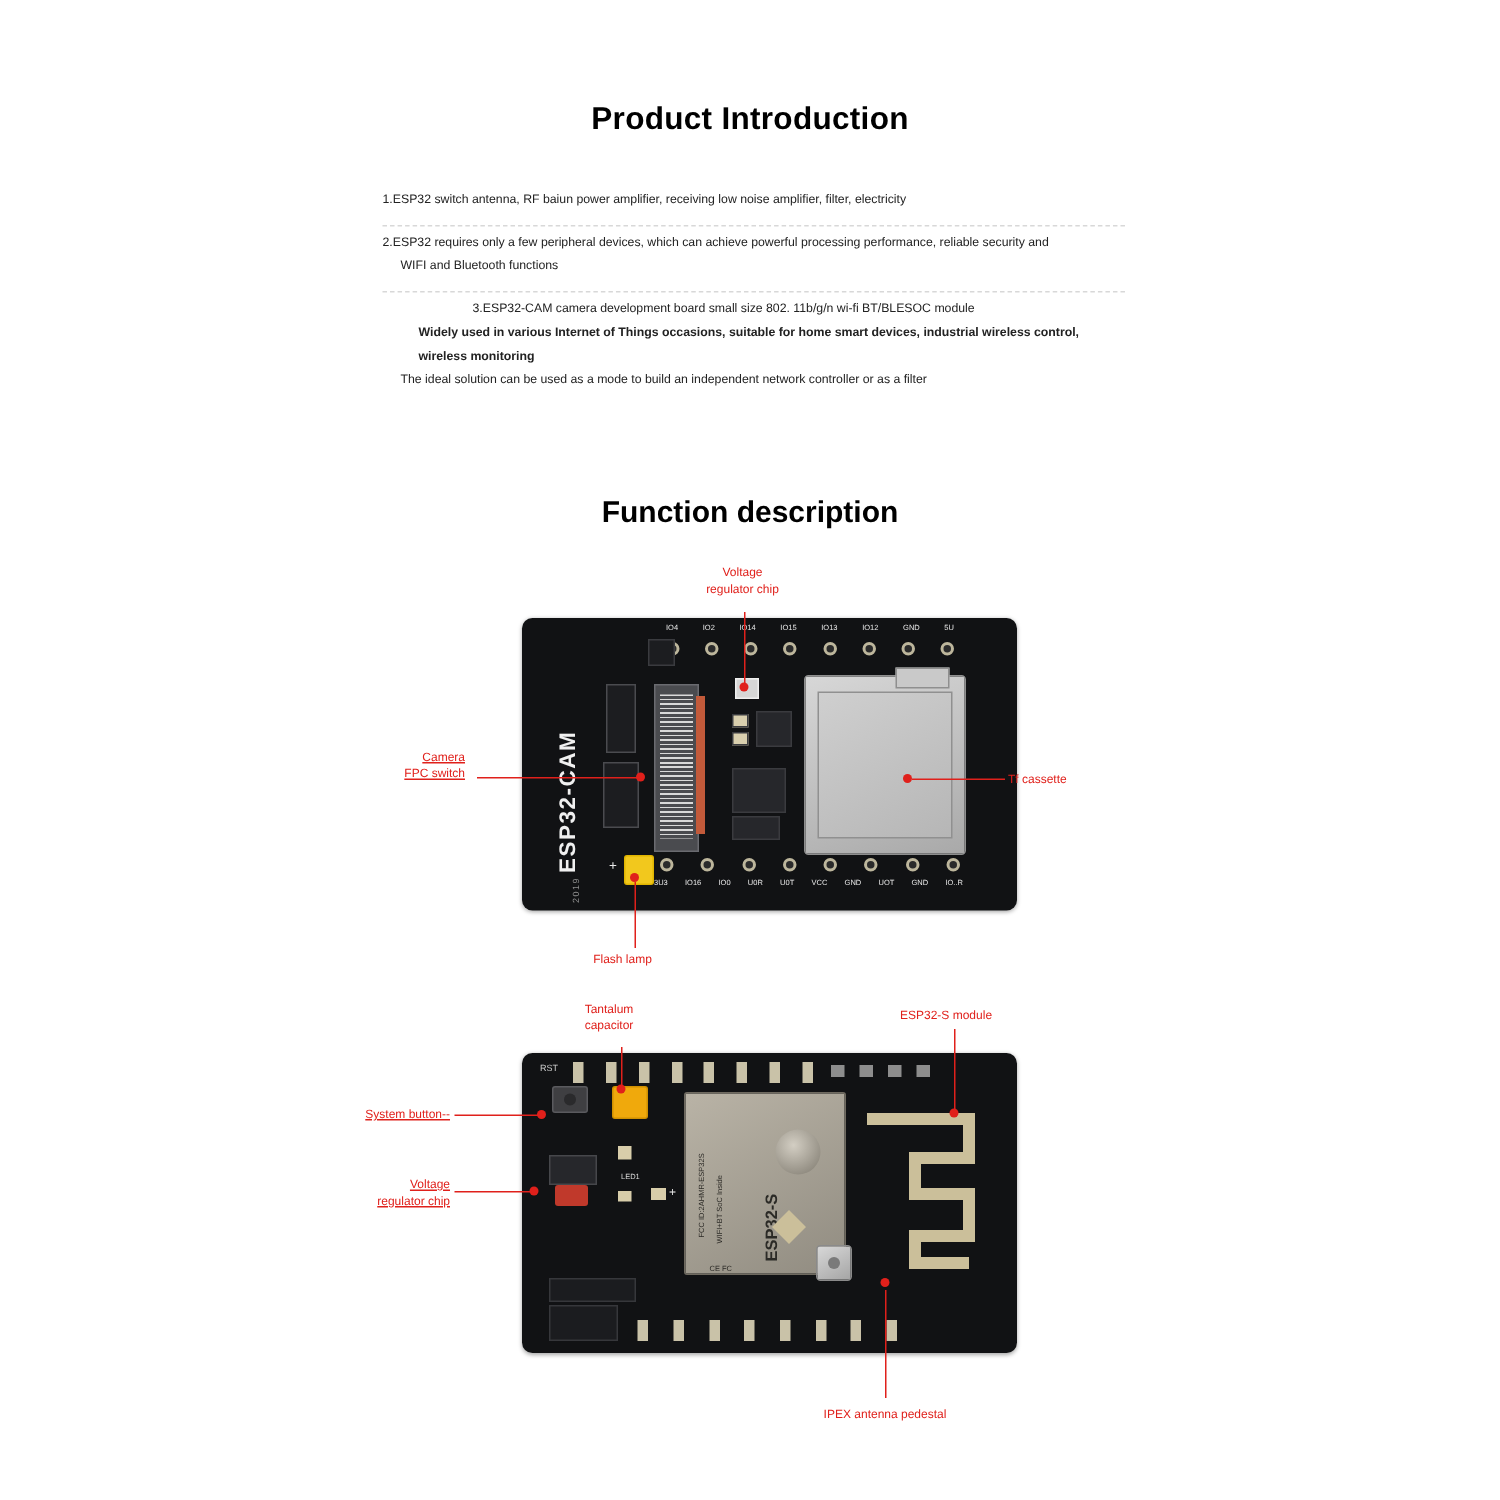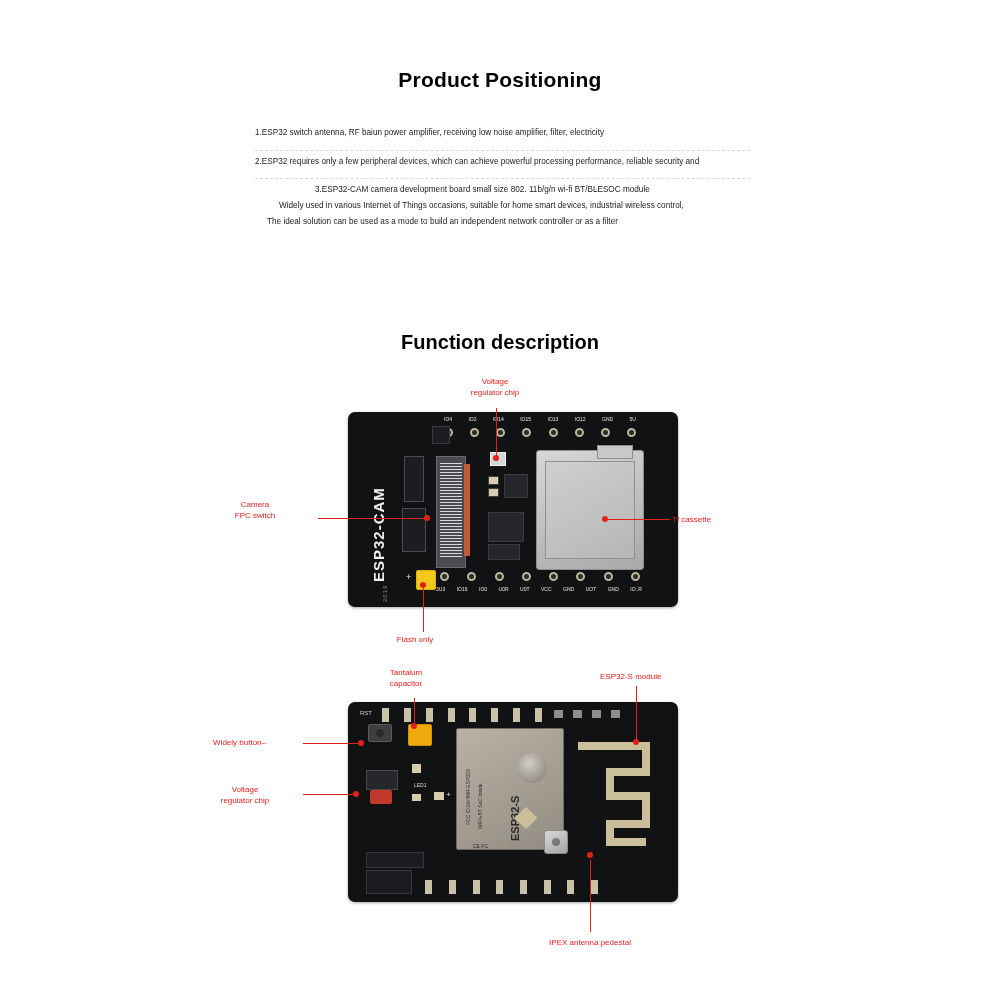--- a/index.html
+++ b/index.html
@@ -45,21 +45,21 @@
     color: #222;
   }
   .intro-row {
     border-bottom: 1px dashed #d8d8d8;
     padding: 5px 0 7px 0;
   }
   .intro-row:last-child { border-bottom: none; }
   .intro-row p { margin: 0 0 3px 0; }
   .indent-1 { padding-left: 12px; }
   .indent-2 { padding-left: 60px; }
-  .indent-3 { padding-left: 24px; }
+  .indent-3 { padding-left: 24px; font-weight: bold; }
 
   
   .figure {
     position: absolute;
   }
   #figure-front { left: 0; top: 360px; width: 1000px; height: 300px; }
   #figure-back  { left: 0; top: 660px; width: 1000px; height: 320px; }
 
   .board {
     position: absolute;
@@ -83,21 +83,21 @@
 
   
   .callout {
     position: absolute;
     color: #e0201b;
     font-size: 8px;
     line-height: 1.35;
     white-space: nowrap;
   }
   .callout.center { text-align: center; }
-  .callout.right  { text-align: center; }
+  .callout.right  { text-align: right; text-decoration: underline; }
   .leader {
     position: absolute;
     background: #e0201b;
     height: 1px;
   }
   .leader.v { width: 1px; height: auto; }
   .dot {
     position: absolute;
     width: 6px; height: 6px;
     border-radius: 50%;
@@ -112,35 +112,37 @@
     font-size: 15px;
     letter-spacing: 1px;
     transform: rotate(-90deg);
     transform-origin: left top;
     font-family: "Liberation Sans", sans-serif;
   }
 </style>
 </head>
 <body>
 
-<div class="heading" id="title-product">Product Positioning</div>
+<div class="heading" id="title-product">Product Introduction</div>
 
 <div id="intro-block">
 
   <div class="intro-row">
     <p>1.ESP32 switch antenna, RF baiun power amplifier, receiving low noise amplifier, filter, electricity</p>
   </div>
 
   <div class="intro-row">
     <p>2.ESP32 requires only a few peripheral devices, which can achieve powerful processing performance, reliable security and</p>
+    <p class="indent-1">WIFI and Bluetooth functions</p>
   </div>
 
   <div class="intro-row">
     <p class="indent-2">3.ESP32-CAM camera development board small size 802. 11b/g/n wi-fi BT/BLESOC module</p>
     <p class="indent-3">Widely used in various Internet of Things occasions, suitable for home smart devices, industrial wireless control,</p>
+    <p class="indent-3">wireless monitoring</p>
     <p class="indent-1">The ideal solution can be used as a mode to build an independent network controller or as a filter</p>
   </div>
 </div>
 
 <div class="heading" id="title-function">Function description</div>
 
 <div class="figure" id="figure-front">
 
   <div class="board" id="board-front">
 
@@ -228,21 +230,21 @@
     <div>Camera</div>
     <div>FPC switch</div>
   </div>
   <div class="leader" style="left:318px; top:158px; width:110px;"></div>
   <div class="dot" style="left:424px; top:155px;"></div>
 
   <div class="callout" style="left:672px; top:155px;">Tf cassette</div>
   <div class="leader" style="left:608px; top:159px; width:62px;"></div>
   <div class="dot" style="left:602px; top:156px;"></div>
 
-  <div class="callout center" style="left:370px; top:275px; width:90px;">Flash only</div>
+  <div class="callout center" style="left:370px; top:275px; width:90px;">Flash lamp</div>
   <div class="leader v" style="left:423px; top:228px; width:1px; height:44px;"></div>
   <div class="dot" style="left:420px; top:222px;"></div>
 </div>
 
 <div class="figure" id="figure-back">
 
   <div class="board" id="board-back">
 
     <div style="position:absolute;left:34px;top:6px;width:160px;height:16px;display:flex;justify-content:space-between;">
       <span class="pad" style="position:relative;width:7px;height:14px;"></span>
@@ -316,21 +318,21 @@
     <div>Tantalum</div>
     <div>capacitor</div>
   </div>
   <div class="leader v" style="left:414px; top:38px; width:1px; height:28px;"></div>
   <div class="dot" style="left:411px; top:63px;"></div>
 
   <div class="callout" style="left:600px; top:12px;">ESP32-S module</div>
   <div class="leader v" style="left:636px; top:26px; width:1px; height:56px;"></div>
   <div class="dot" style="left:633px; top:79px;"></div>
 
-  <div class="callout right" style="left:180px; top:78px; width:120px;">Widely button--</div>
+  <div class="callout right" style="left:180px; top:78px; width:120px;">System button--</div>
   <div class="leader" style="left:303px; top:83px; width:58px;"></div>
   <div class="dot" style="left:358px; top:80px;"></div>
 
   <div class="callout right" style="left:190px; top:125px; width:110px;">
     <div>Voltage</div>
     <div>regulator chip</div>
   </div>
   <div class="leader" style="left:303px; top:134px; width:54px;"></div>
   <div class="dot" style="left:353px; top:131px;"></div>
 

